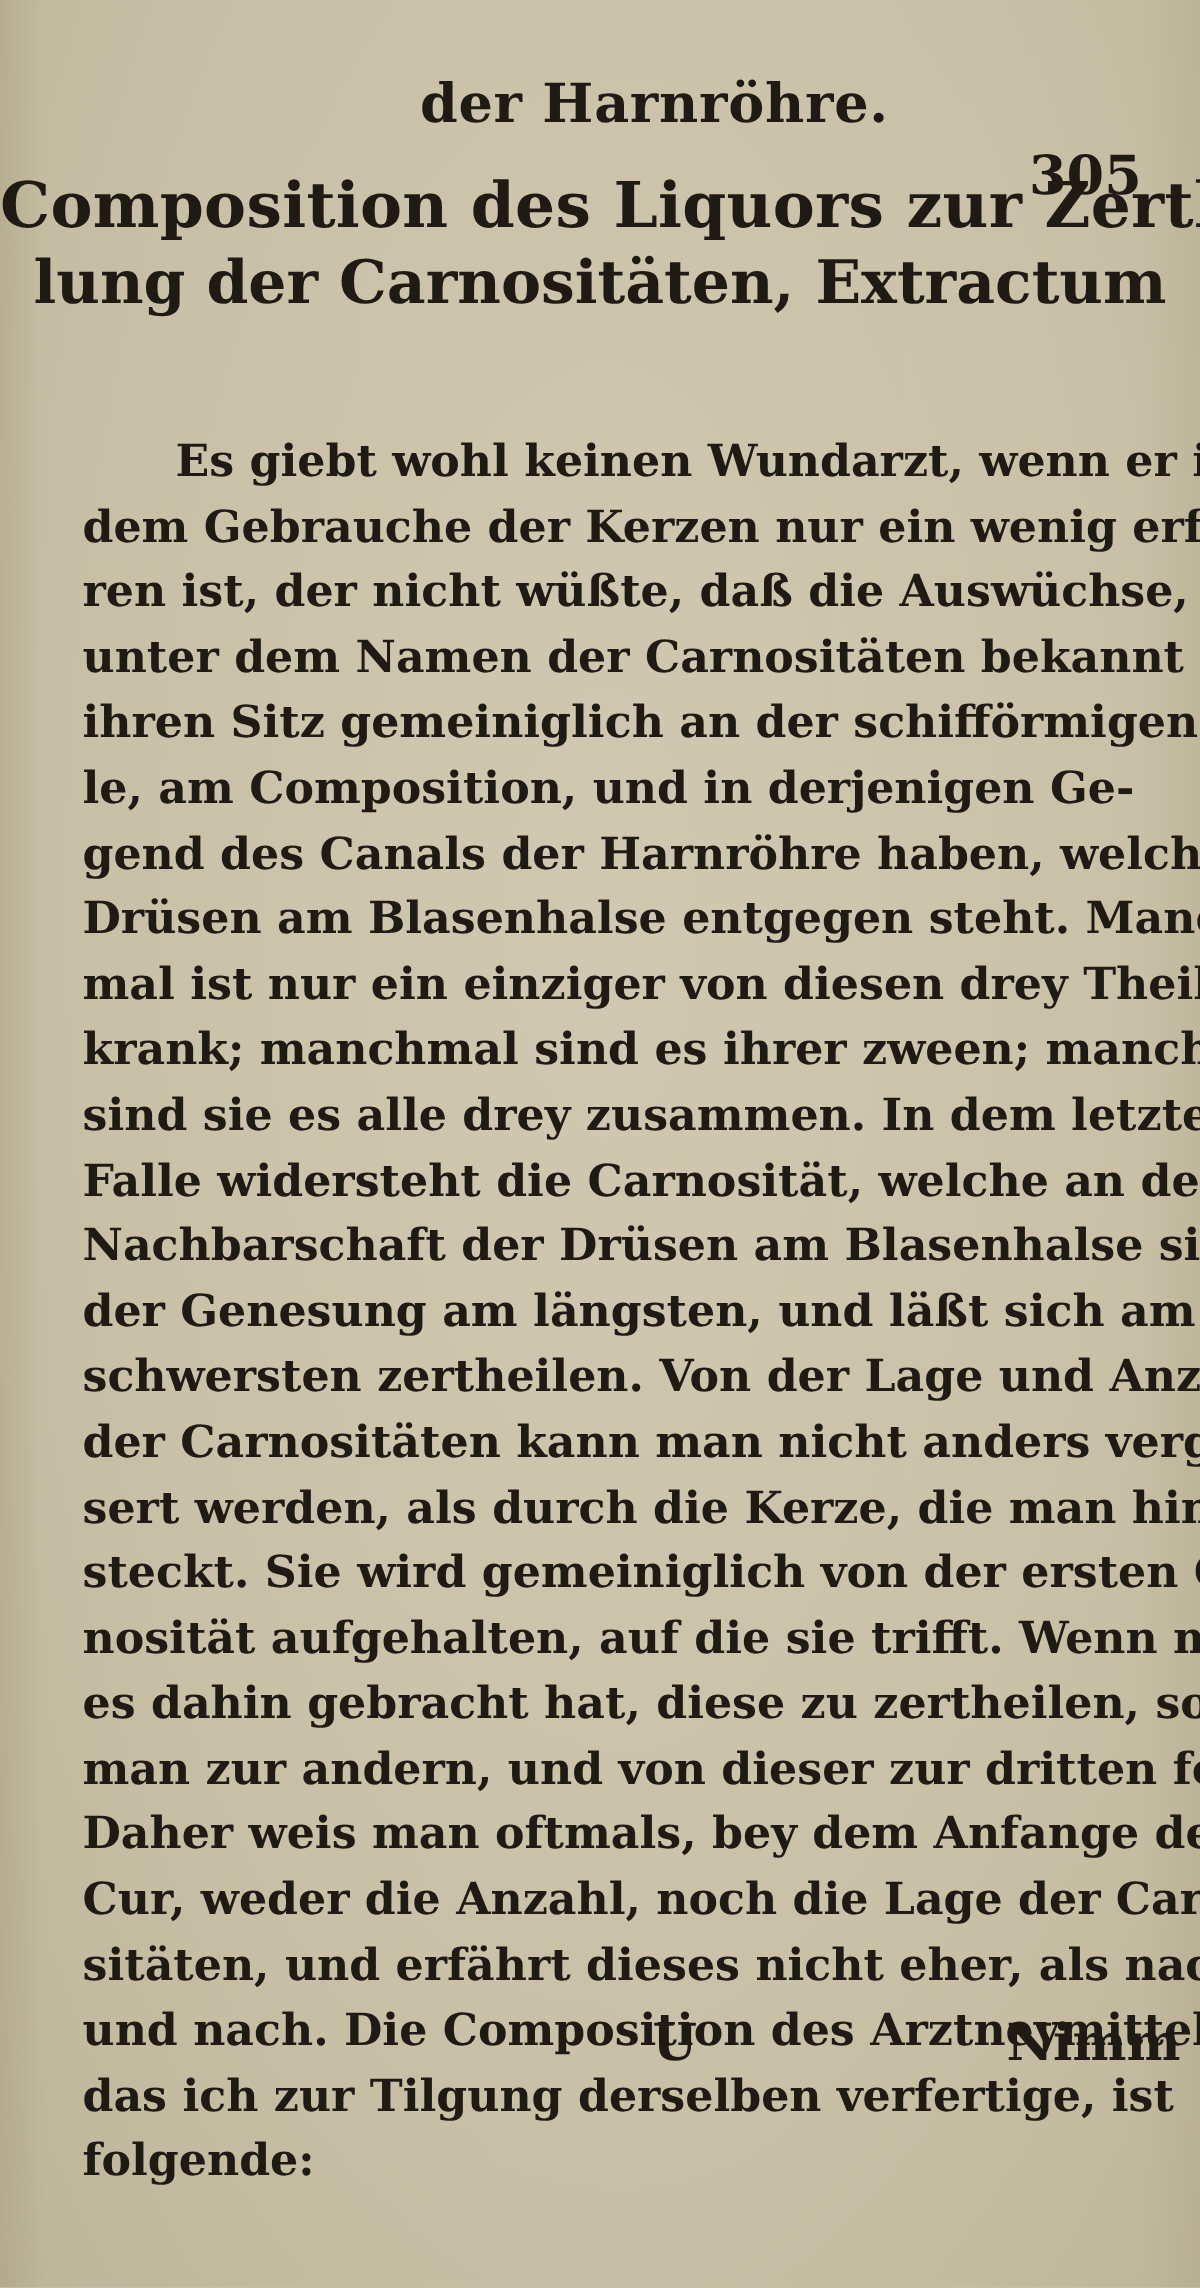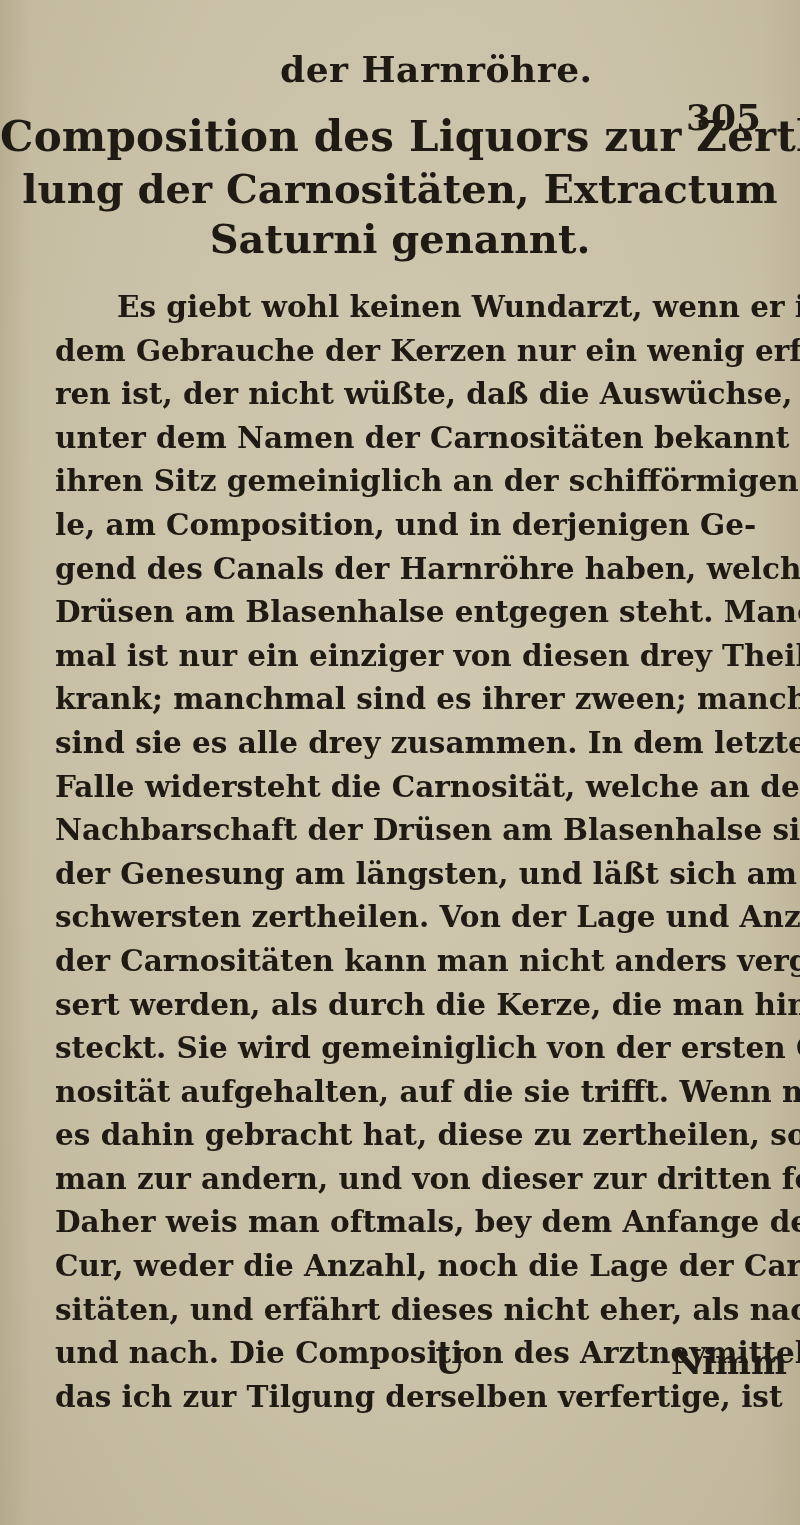--- a/index.html
+++ b/index.html
@@ -97,21 +97,20 @@
 <div class="paper"></div>
 
 <div class="page-header">
   <span class="running-head">der Harnröhre.</span>
   <span class="page-number">305</span>
 </div>
 
 <div class="heading">
   <span class="h-line h1">Composition des Liquors zur Zerthei-</span>
   <span class="h-line h2">lung der Carnositäten, Extractum</span>
-  <span class="h-line h3">Saturni genannt.</span>
 </div>
 
 <div class="body-text">
   <span class="line indent">Es giebt wohl keinen Wundarzt, wenn er in</span>
   <span class="line">dem Gebrauche der Kerzen nur ein wenig erfah-</span>
   <span class="line">ren ist, der nicht wüßte, daß die Auswüchse, die</span>
   <span class="line">unter dem Namen der Carnositäten bekannt sind,</span>
   <span class="line">ihren Sitz gemeiniglich an der schifförmigen Höh-</span>
   <span class="line">le, am Composition, und in derjenigen Ge-</span>
   <span class="line">gend des Canals der Harnröhre haben, welche den</span>
@@ -127,18 +126,19 @@
   <span class="line">sert werden, als durch die Kerze, die man hinein-</span>
   <span class="line">steckt. Sie wird gemeiniglich von der ersten Car-</span>
   <span class="line">nosität aufgehalten, auf die sie trifft. Wenn man</span>
   <span class="line">es dahin gebracht hat, diese zu zertheilen, so geht</span>
   <span class="line">man zur andern, und von dieser zur dritten fort.</span>
   <span class="line">Daher weis man oftmals, bey dem Anfange der</span>
   <span class="line">Cur, weder die Anzahl, noch die Lage der Carno-</span>
   <span class="line">sitäten, und erfährt dieses nicht eher, als nach</span>
   <span class="line">und nach. Die Composition des Arztneymittels,</span>
   <span class="line">das ich zur Tilgung derselben verfertige, ist</span>
+  <span class="line last">folgende:</span>
 </div>
 
 <div class="signature-line">
   <span class="sig">U</span>
   <span class="catch">Nimm</span>
 </div>
 
 </body></html>

